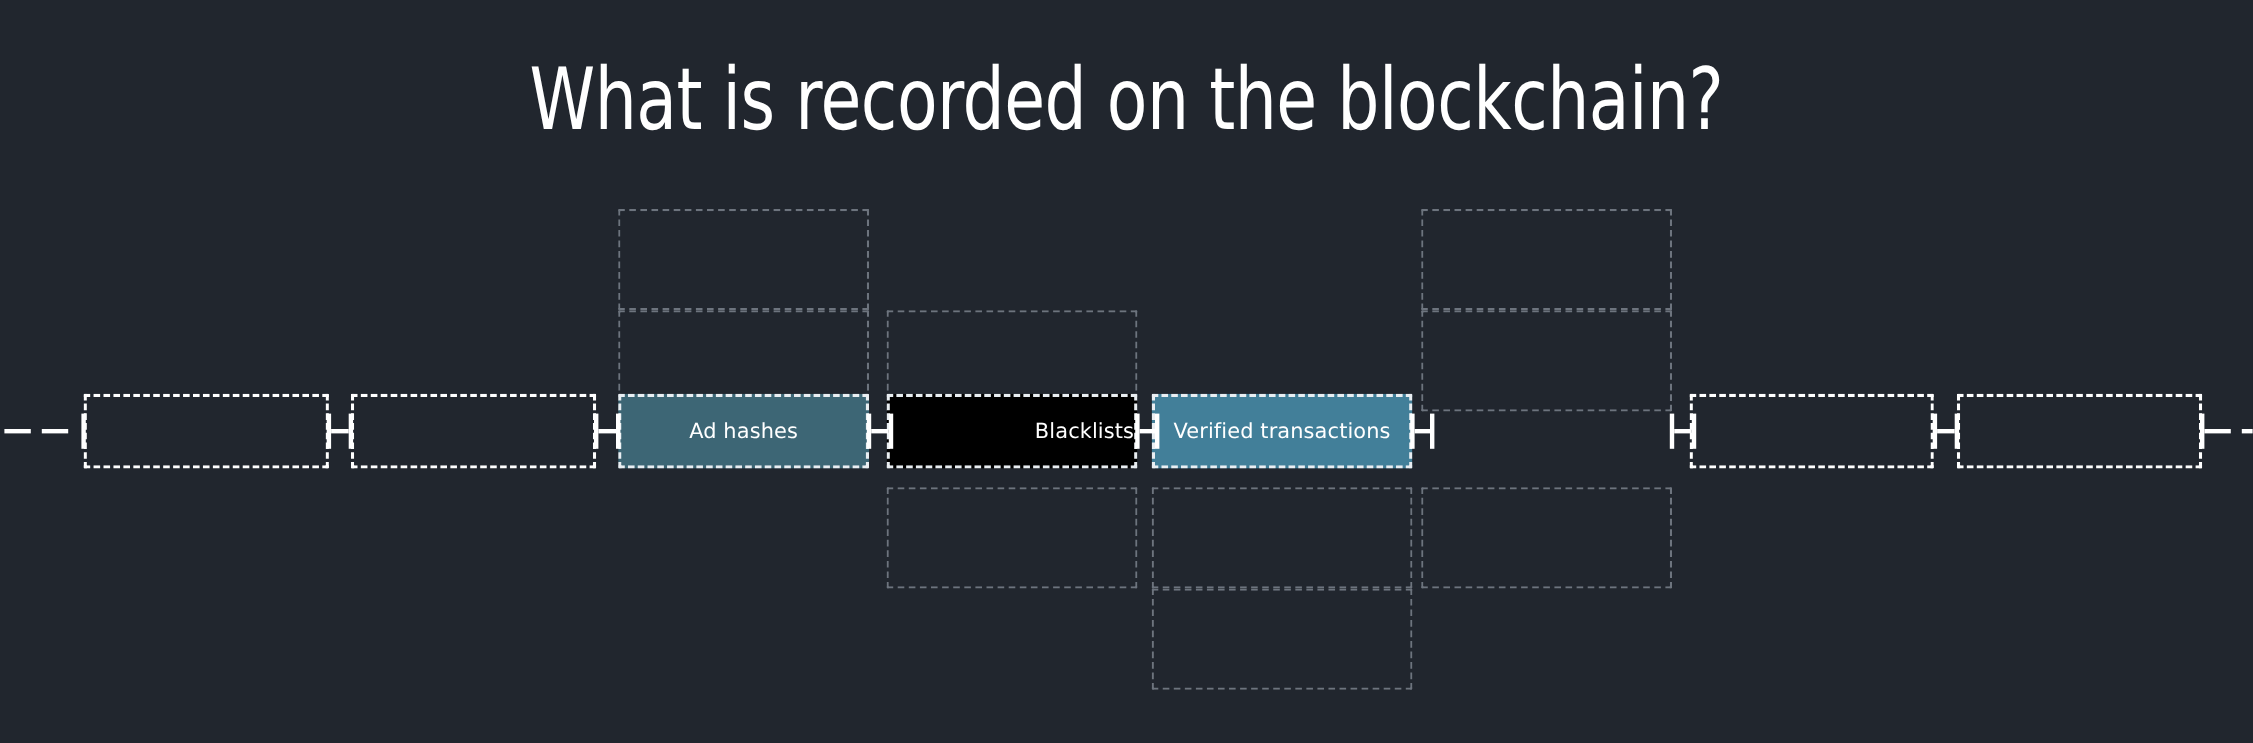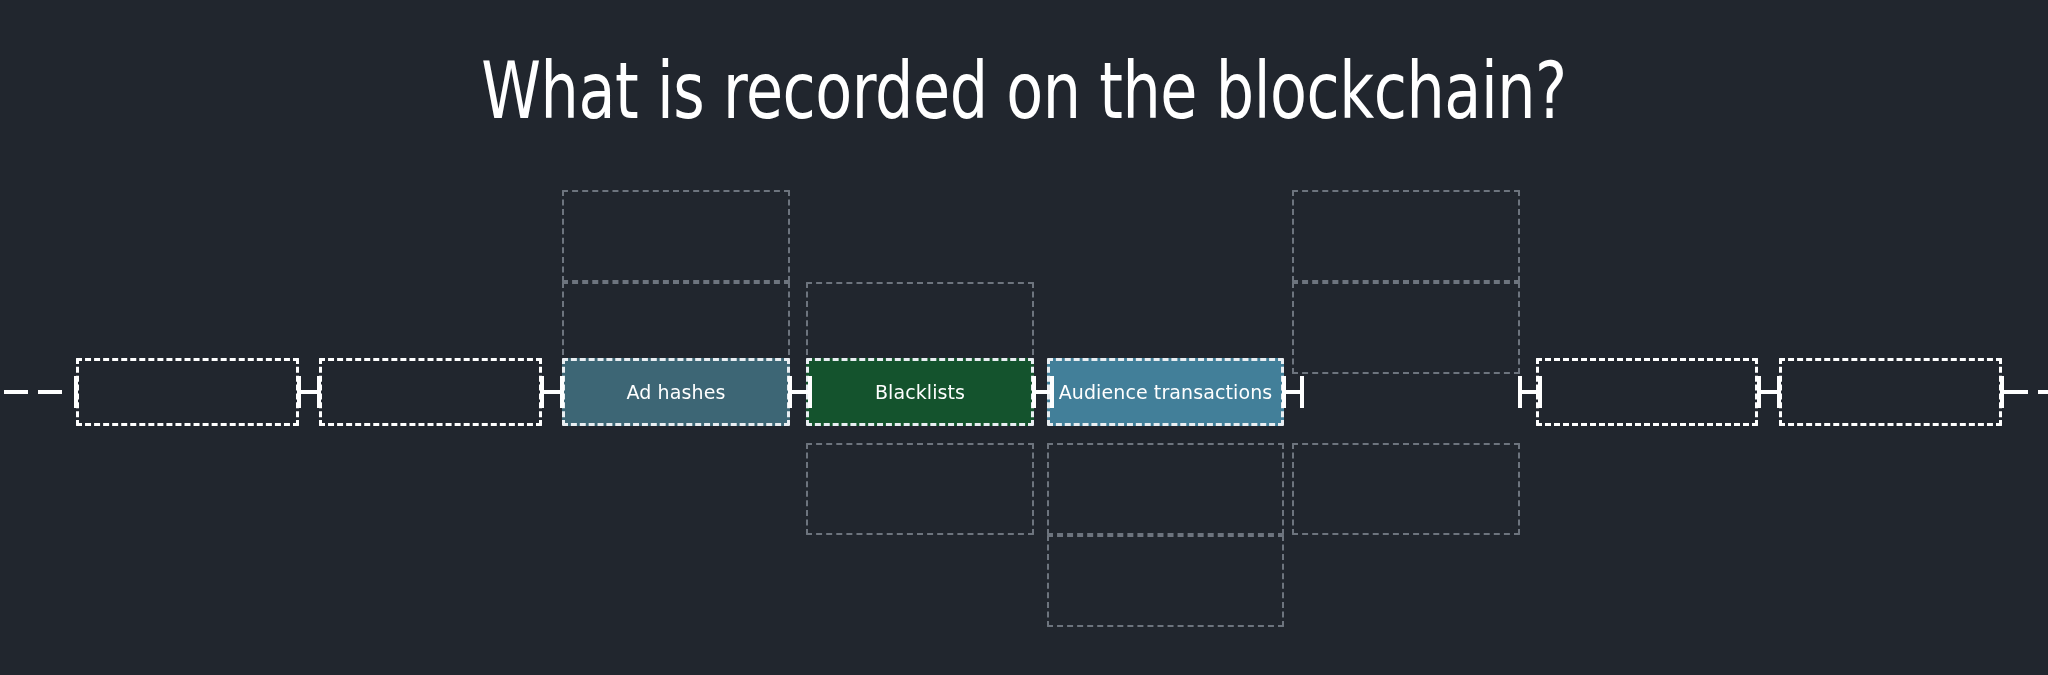--- a/index.html
+++ b/index.html
@@ -118,25 +118,25 @@
       <div class="ghost" style="left: 1047px; top: 443px; width: 237px; height: 92px; border-color: rgb(109, 116, 126);"></div>
       <div class="ghost" style="left: 1292px; top: 443px; width: 228px; height: 92px; border-color: rgb(109, 116, 126);"></div>
       <div class="ghost" style="left: 1047px; top: 535px; width: 237px; height: 92px; border-color: rgb(109, 116, 126);"></div>
       <div class="slot" style="left: 76px; top: 358px; width: 223px; height: 68px; border-color: rgb(255, 255, 255);"></div>
       <div class="slot" style="left: 319px; top: 358px; width: 223px; height: 68px; border-color: rgb(255, 255, 255);"></div>
       <div class="slot" style="left: 1536px; top: 358px; width: 222px; height: 68px; border-color: rgb(255, 255, 255);"></div>
       <div class="slot" style="left: 1779px; top: 358px; width: 223px; height: 68px; border-color: rgb(255, 255, 255);"></div>
       <div class="block" style="left: 562px; top: 358px; width: 228px; height: 68px; background: rgb(61, 102, 117);">
         <span class="lbl">Ad hashes</span>
       </div>
-      <div class="block" style="left: 806px; top: 358px; width: 228px; height: 68px; background: #14532d;">
+      <div class="block" style="left: 806px; top: 358px; width: 228px; height: 68px; background: #000000; justify-content: flex-end;">
         <span class="lbl">Blacklists</span>
       </div>
       <div class="block" style="left: 1047px; top: 358px; width: 237px; height: 68px; background: rgb(66, 127, 153);">
-        <span class="lbl">Audience transactions</span>
+        <span class="lbl">Verified transactions</span>
       </div>
       <div class="conn" style="left: 4px; top: 390px; width: 24px;"></div>
       <div class="conn" style="left: 38px; top: 390px; width: 24px;"></div>
       <div class="cap" style="left: 74px; top: 376px; height: 32px;"></div>
       <div class="cap" style="left: 297px; top: 376px; height: 32px;"></div>
       <div class="conn" style="left: 301px; top: 390px; width: 16px;"></div>
       <div class="cap" style="left: 317px; top: 376px; height: 32px;"></div>
       <div class="cap" style="left: 540px; top: 376px; height: 32px;"></div>
       <div class="conn" style="left: 544px; top: 390px; width: 16px;"></div>
       <div class="cap" style="left: 560px; top: 376px; height: 32px;"></div>

